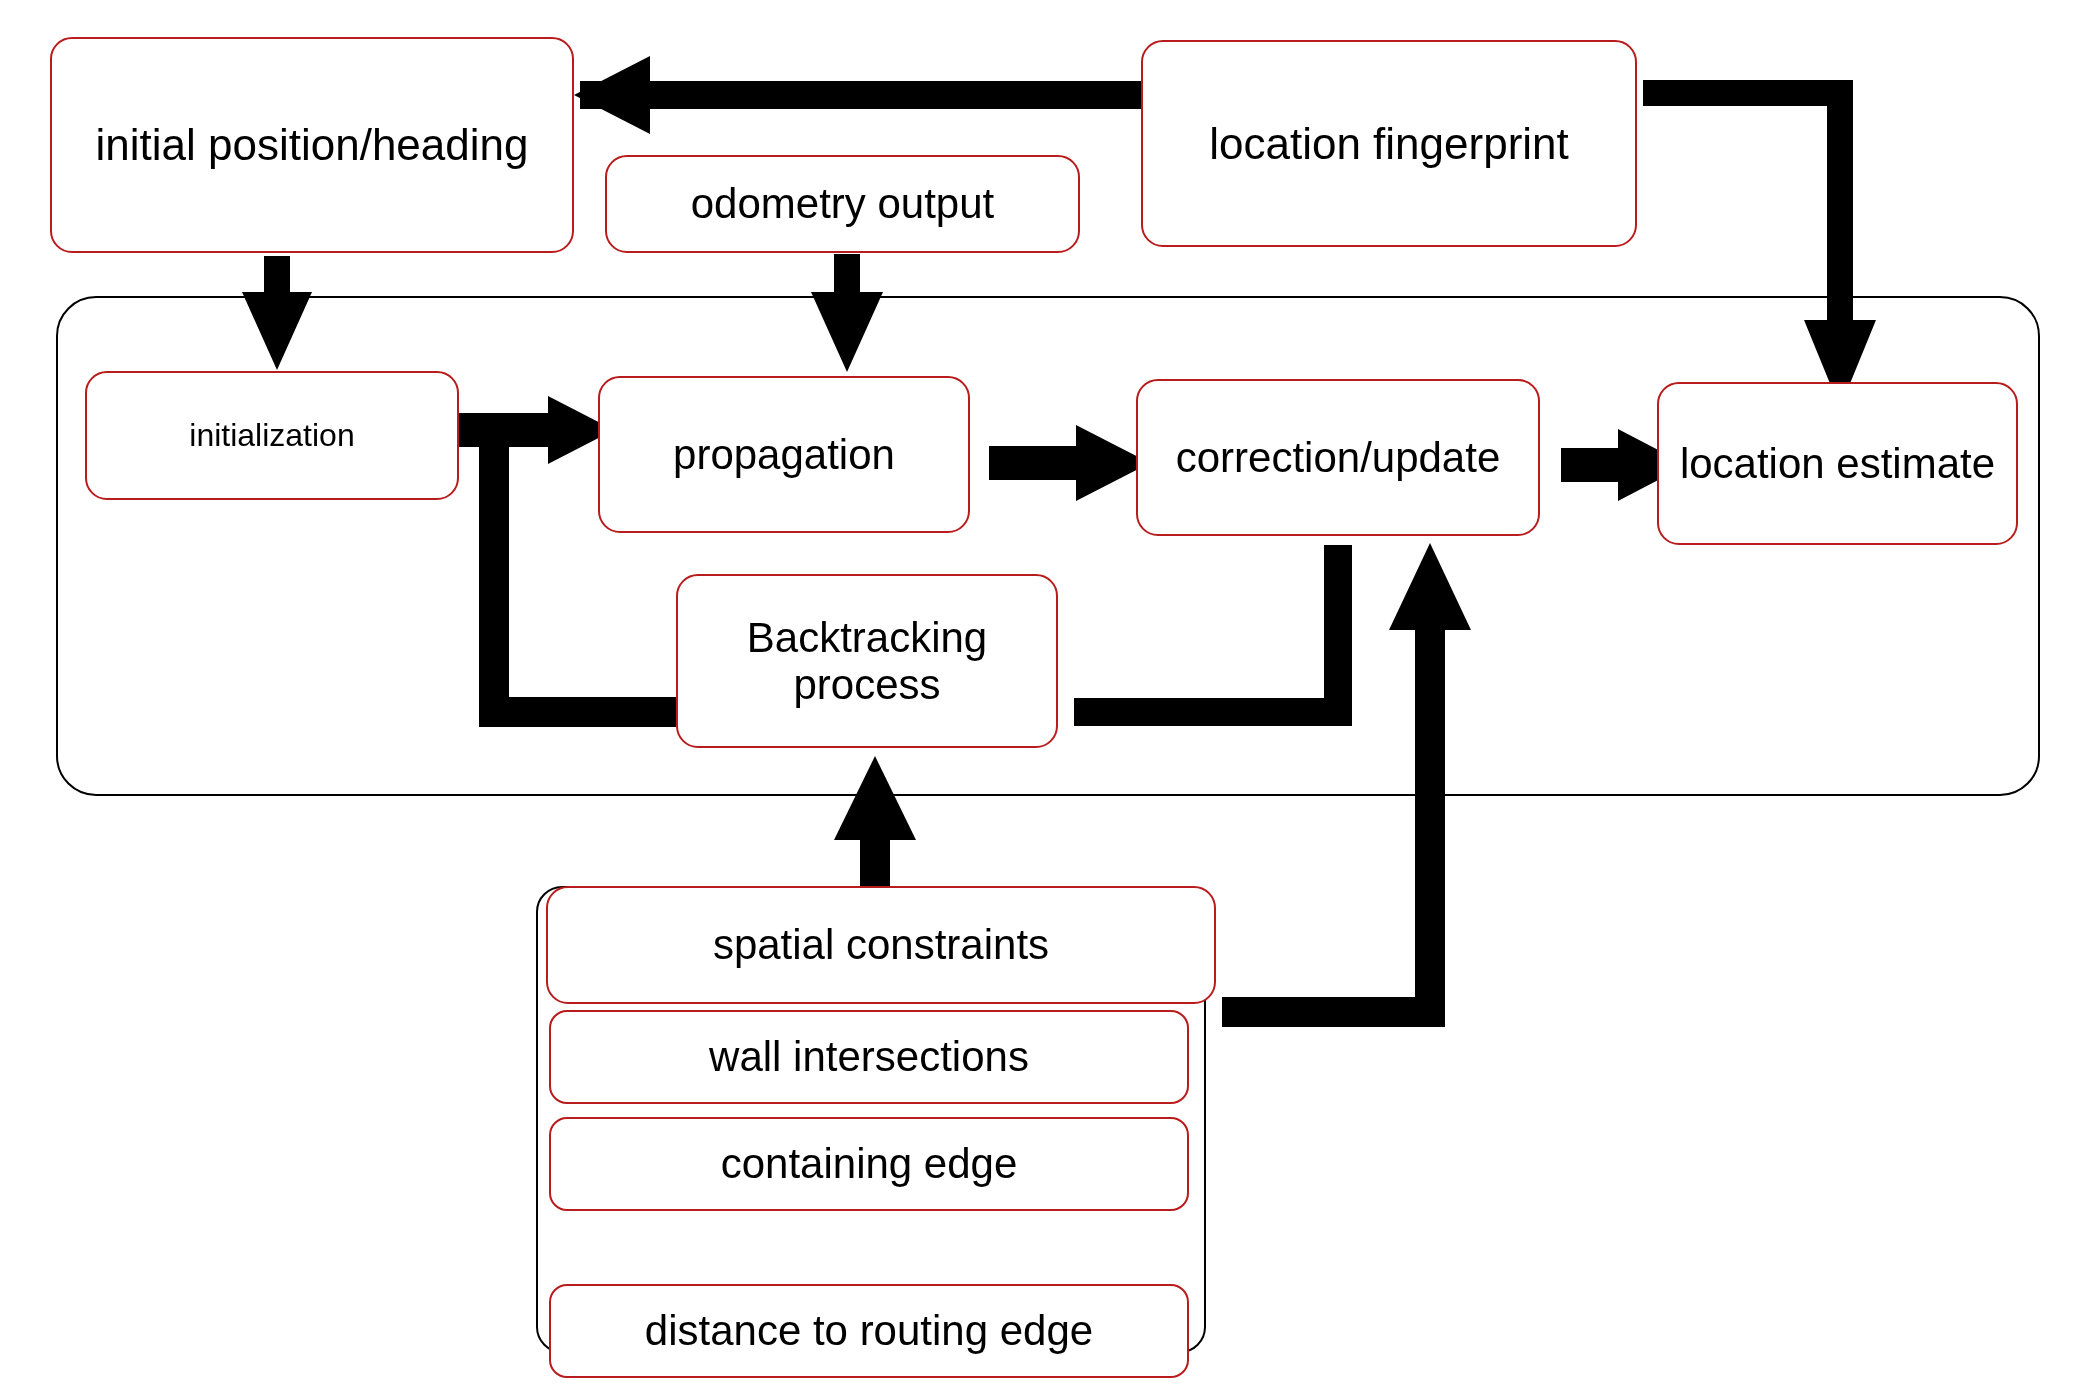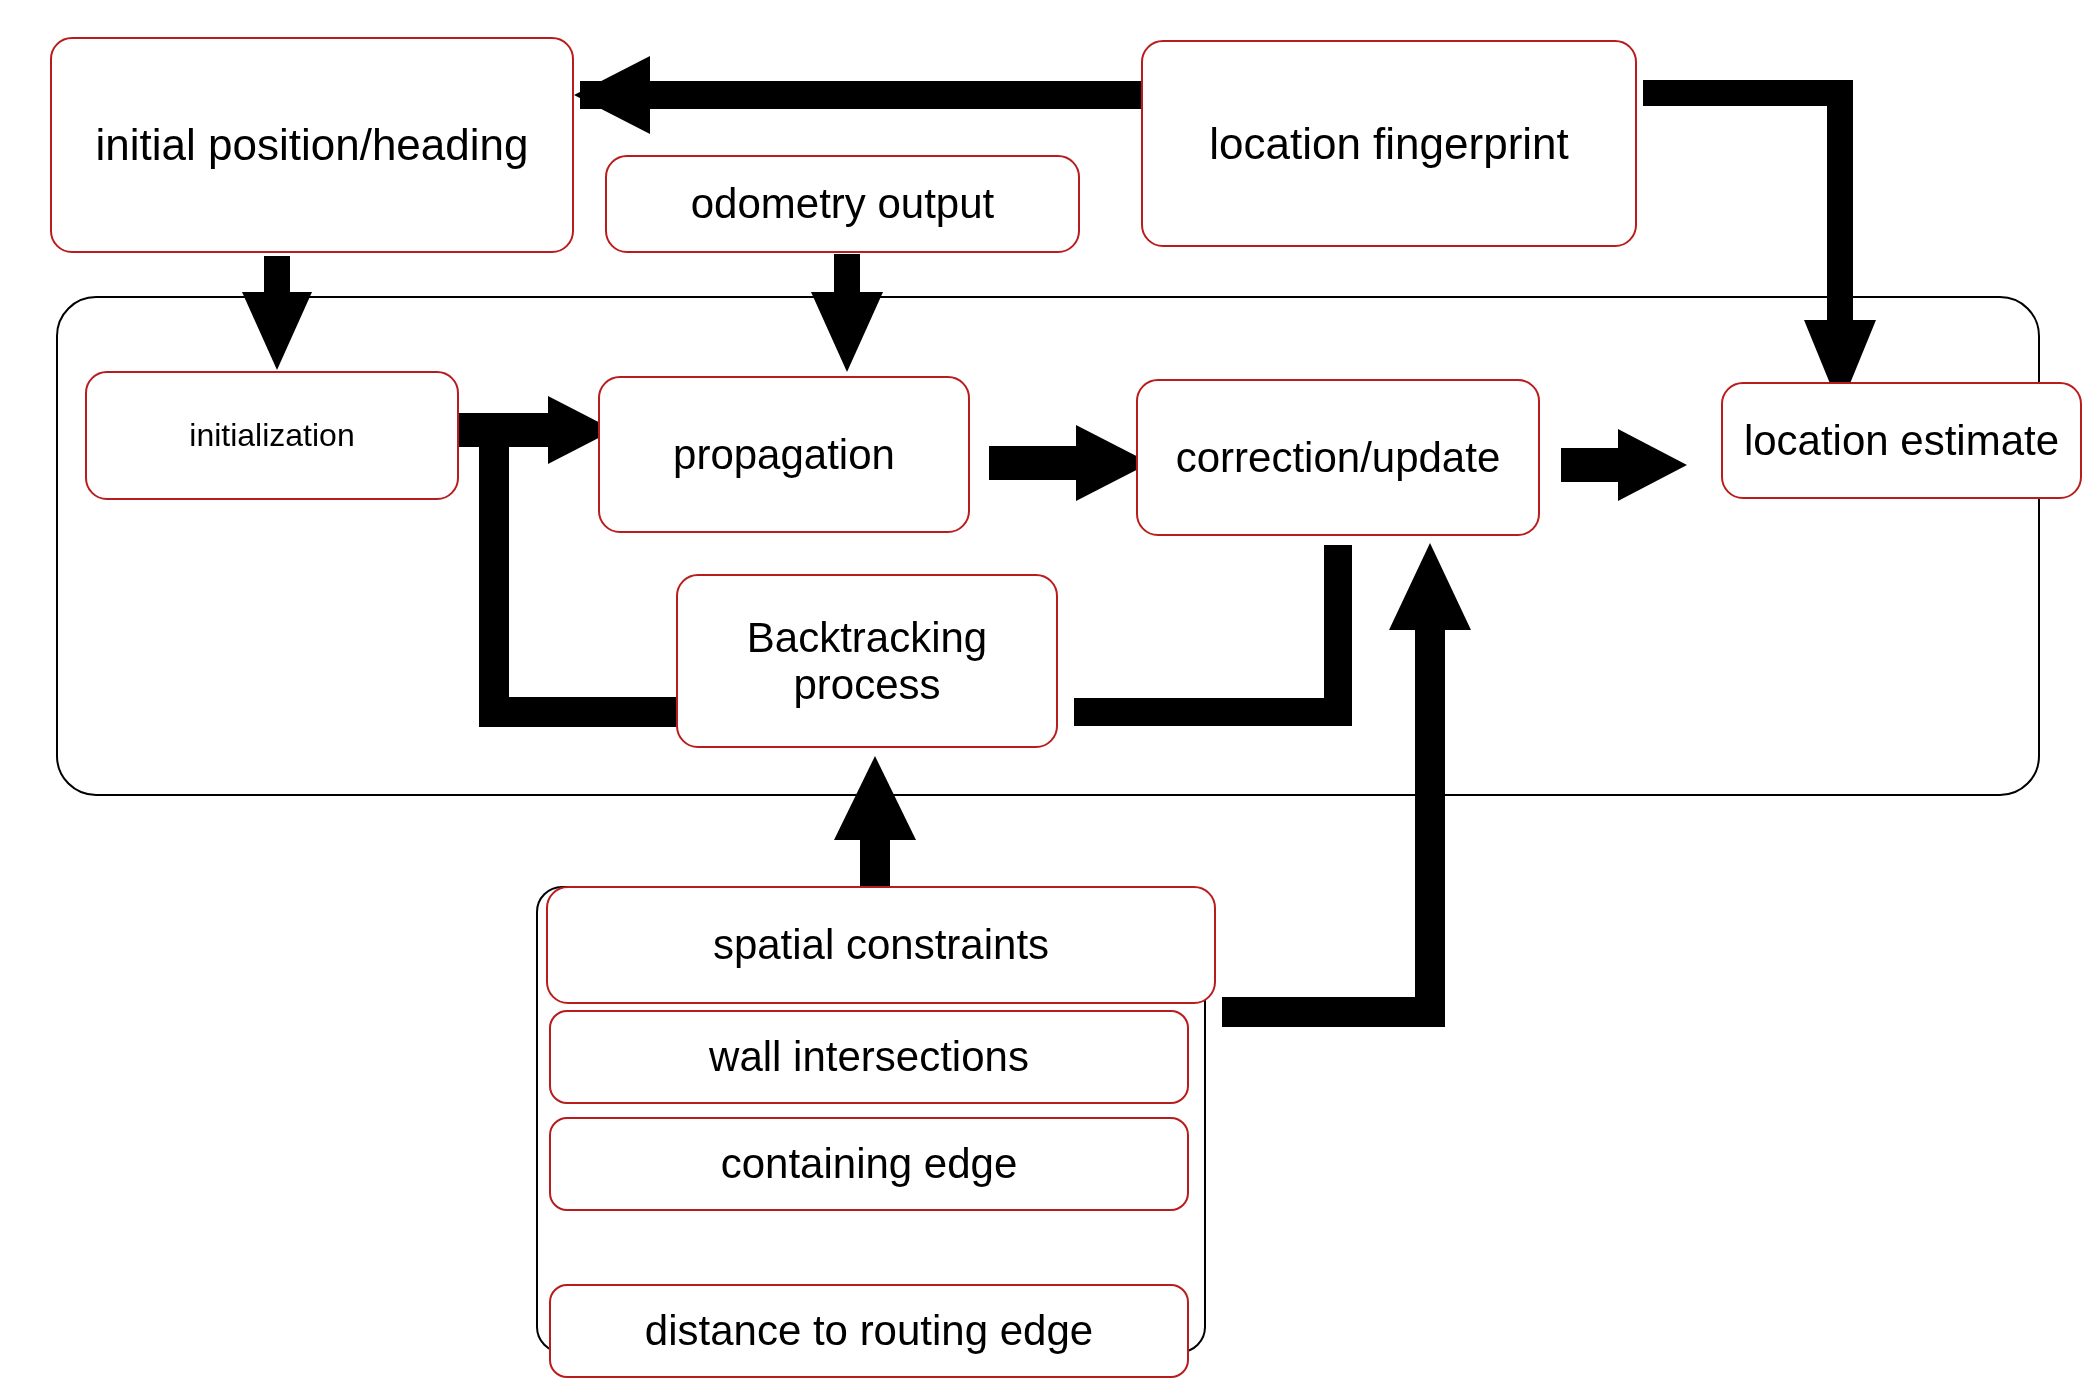--- a/index.html
+++ b/index.html
@@ -139,21 +139,21 @@
   </div>
 
   <div class="node" style="left:598px; top:376px; width:372px; height:157px; font-size:42px;">
     <span class="node-lbl">propagation</span>
   </div>
 
   <div class="node" style="left:1136px; top:379px; width:404px; height:157px; font-size:42px;">
     <span class="node-lbl">correction/update</span>
   </div>
 
-  <div class="node" style="left:1721px; top:382px; width:361px; height:117px; font-size:42px;">
+  <div class="node" style="left:1657px; top:382px; width:361px; height:163px; font-size:42px;">
     <span class="node-lbl">location estimate</span>
   </div>
 
   <div class="node" style="left:676px; top:574px; width:382px; height:174px; font-size:42px;">
     <span class="node-lbl">Backtracking process</span>
   </div>
 
   <div class="node" style="left:536px; top:886px; width:670px; height:118px; font-size:42px; z-index:4;margin-left:10px;">
     <span class="node-lbl">spatial constraints</span>
   </div>

